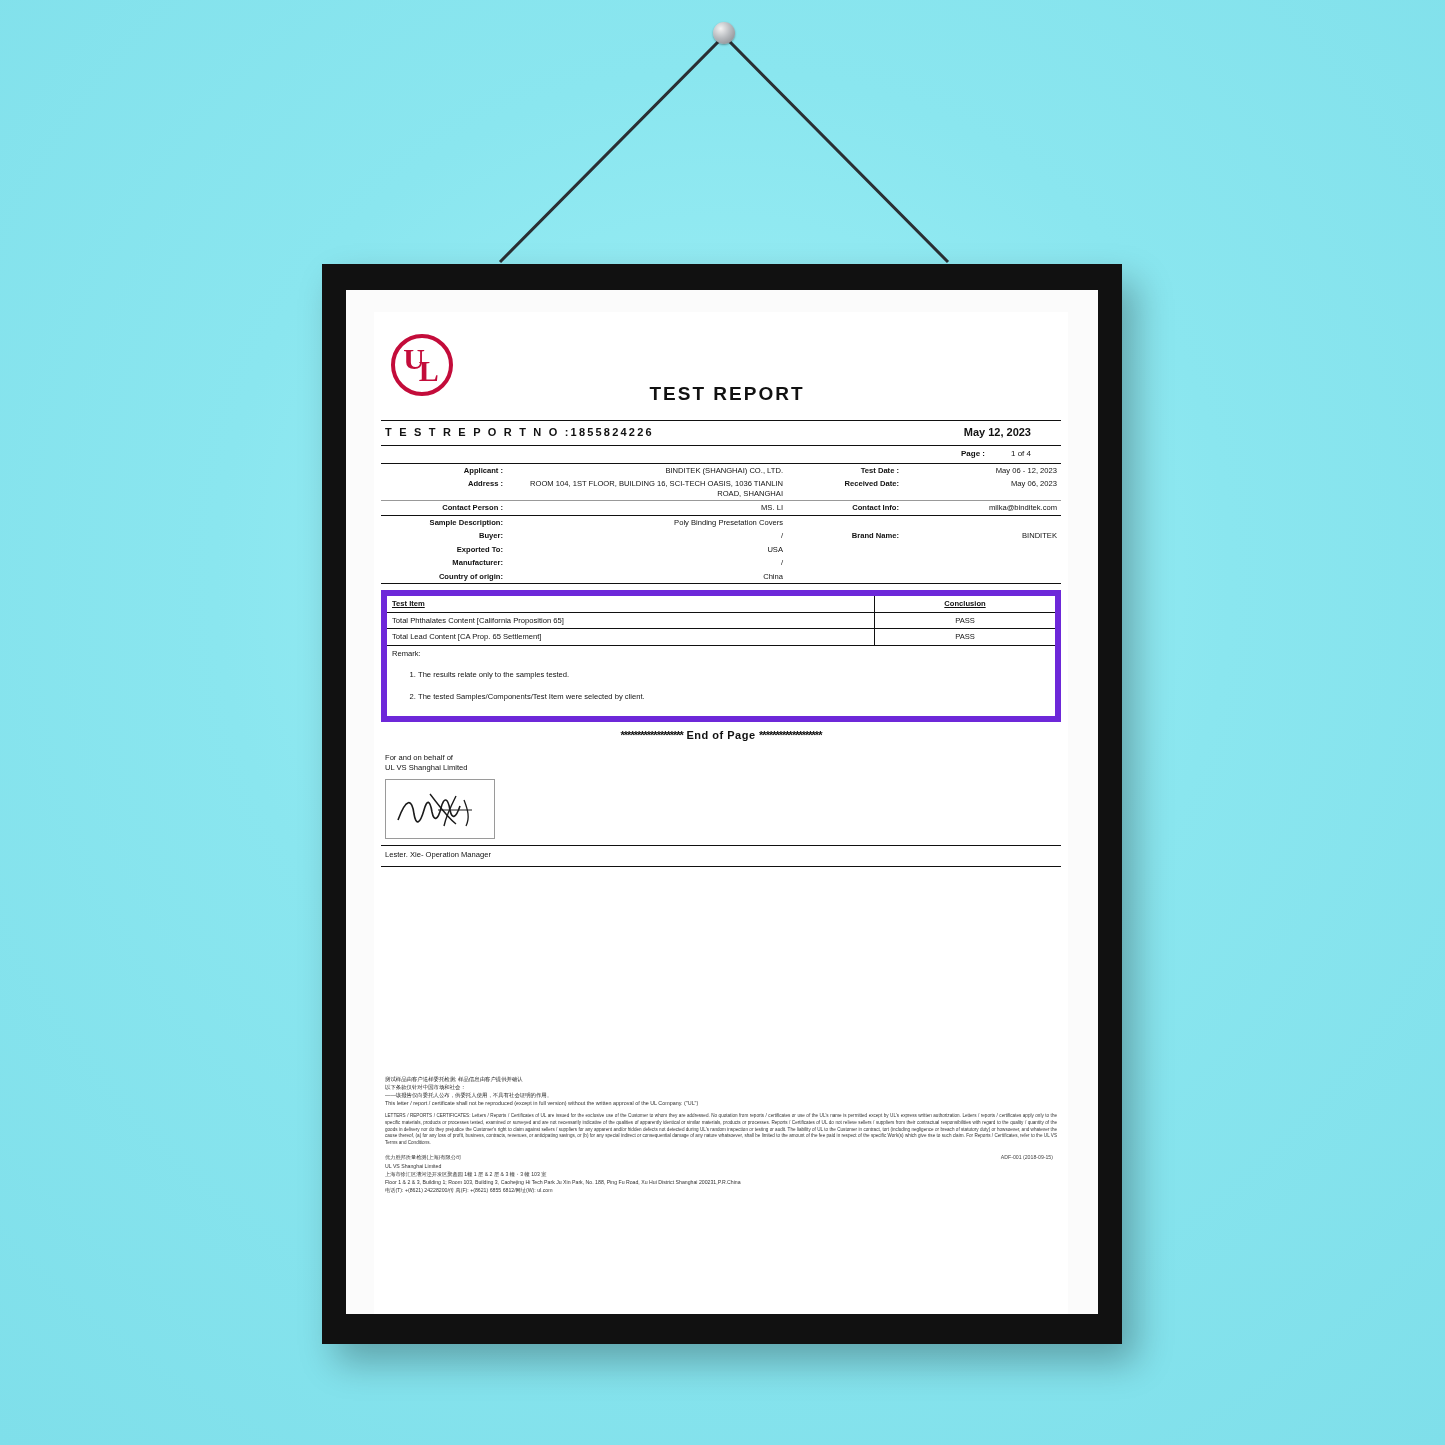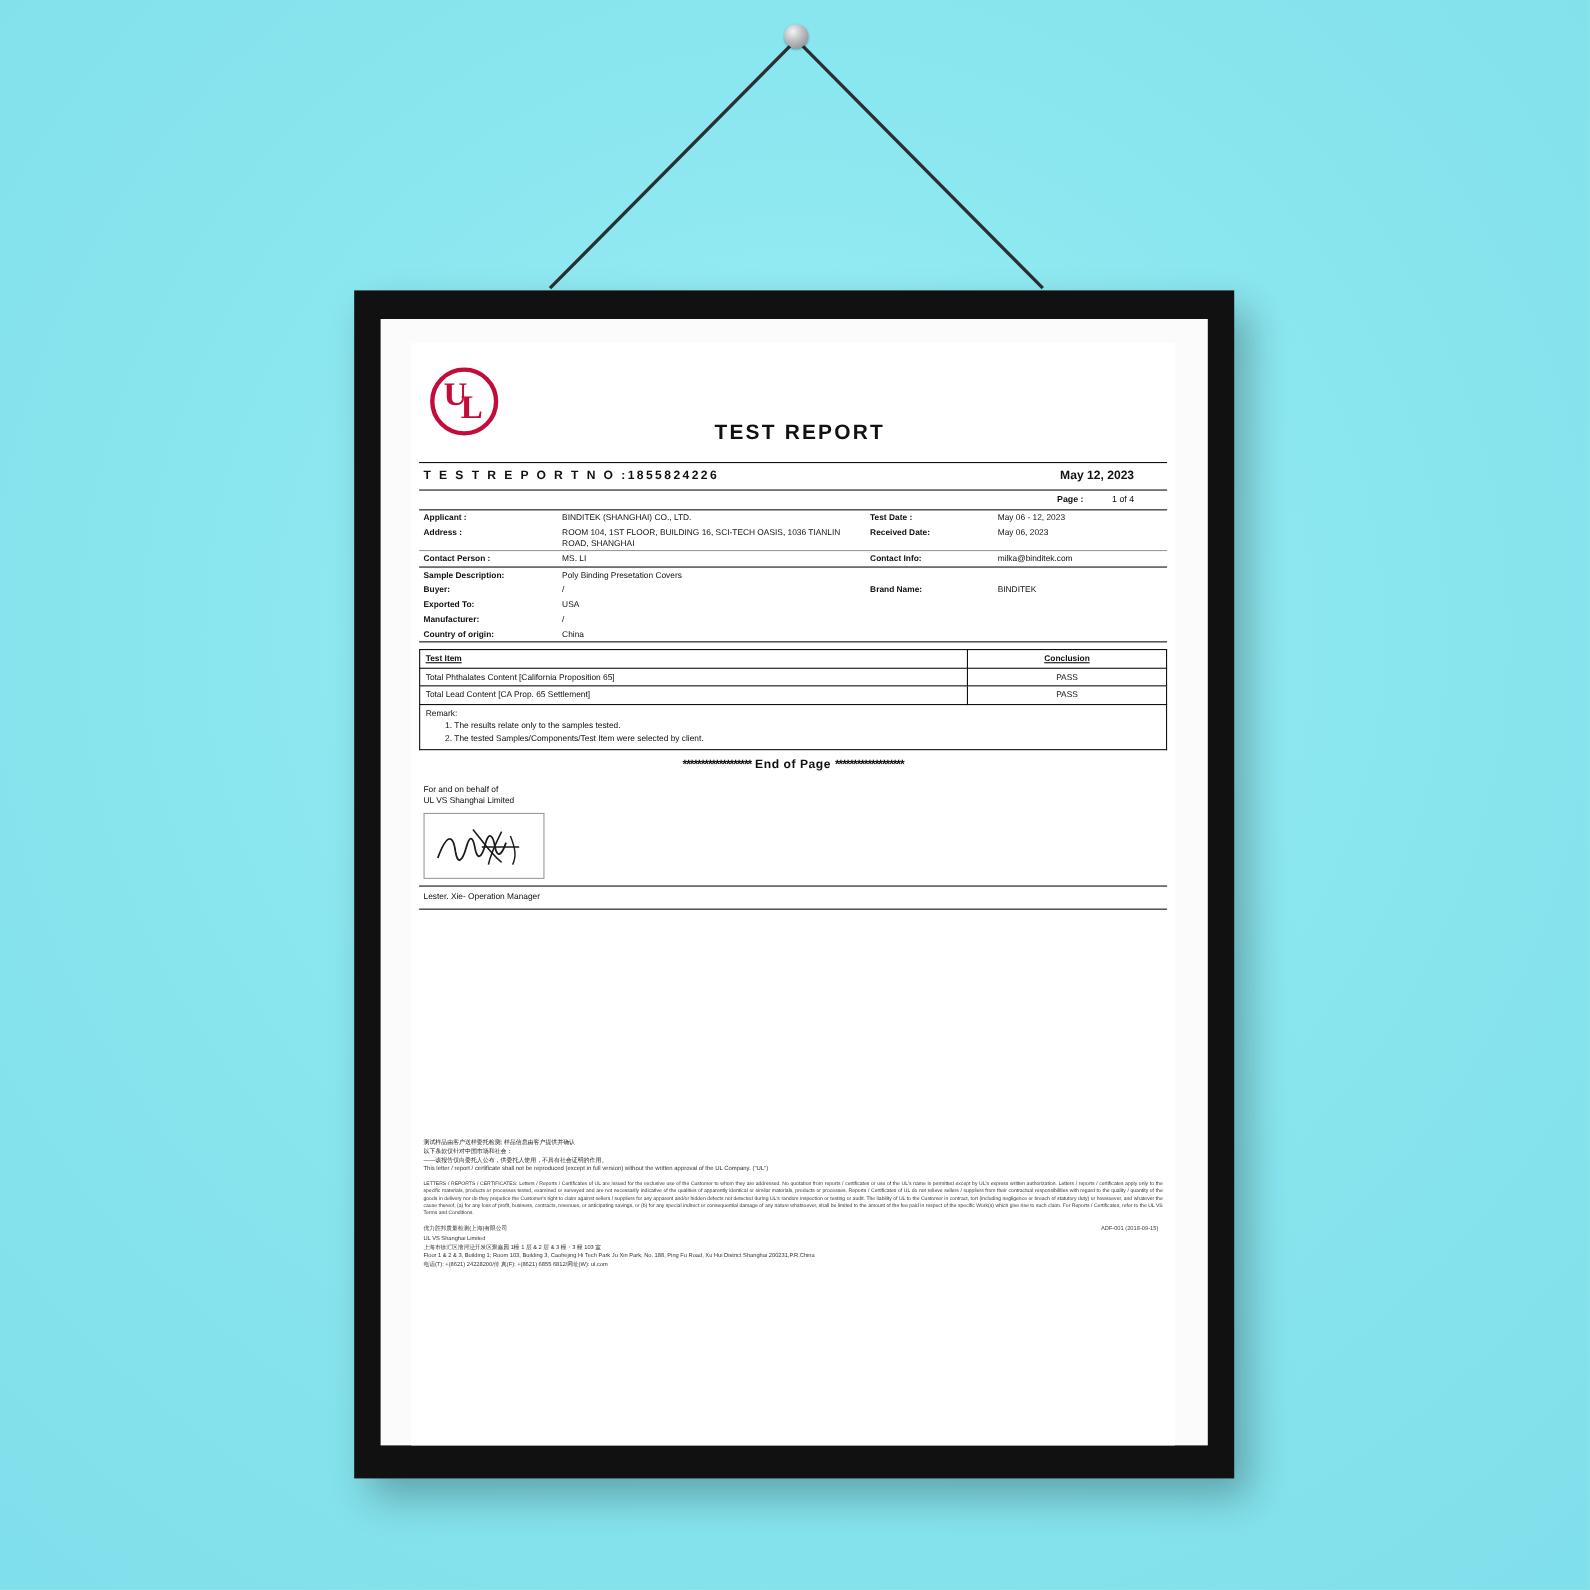--- a/index.html
+++ b/index.html
@@ -78,39 +78,39 @@
   .reportno{
     font-size:11px;font-weight:bold;letter-spacing:2.2px;
   }
   .rdate{margin-left:auto;font-size:11px;font-weight:bold;padding-right:26px;}
 
   .pageline{display:flex;padding:3px 4px 4px 4px;font-size:8px;}
   .pageline .lbl{margin-left:auto;font-weight:bold;}
   .pageline .val{width:72px;text-align:center;}
 
   table.info{width:100%;border-collapse:collapse;font-size:7.6px;}
-  table.info td{padding:2px 4px;vertical-align:top;}
+  table.info td{padding:2px 4px;vertical-align:top;text-align:right;}
   .lbl{font-weight:bold;}
   .c1{width:118px;}
   .c2{width:272px;}
   .c3{width:108px;}
   .c4{width:auto;}
 
   table.test{
     width:100%;border-collapse:collapse;font-size:7.6px;
-    border:1px solid #6d28d9;margin-top:6px;padding-left:44px;
+    border:6px solid #6d28d9;margin-top:6px;padding-left:44px;
   }
   table.test th, table.test td{border:1px solid #111;padding:3px 5px;}
   table.test th{font-weight:bold;text-align:left;}
   table.test th.conc{text-align:center;width:170px;text-decoration:underline;}
   table.test td.conc{text-align:center;}
   .th-item{text-decoration:underline;}
   td.remark{border-top:1px solid #111;}
   ol.rem{margin:2px 0 2px 26px;padding:0;}
-  ol.rem li{margin:2px 0;}
+  ol.rem li{margin:12px 0;}
 
   .endpage{
     text-align:center;font-size:11px;font-weight:bold;margin:7px 0 10px 0;letter-spacing:.5px;
   }
   .endpage .stars{letter-spacing:-1px;}
 
   .behalf{font-size:7.6px;padding:0 4px;line-height:1.35;}
   .sigbox{
     margin:6px 0 0 4px;width:108px;height:58px;border:1px solid #9a9a9a;
     position:relative;overflow:hidden;background:#fff;

